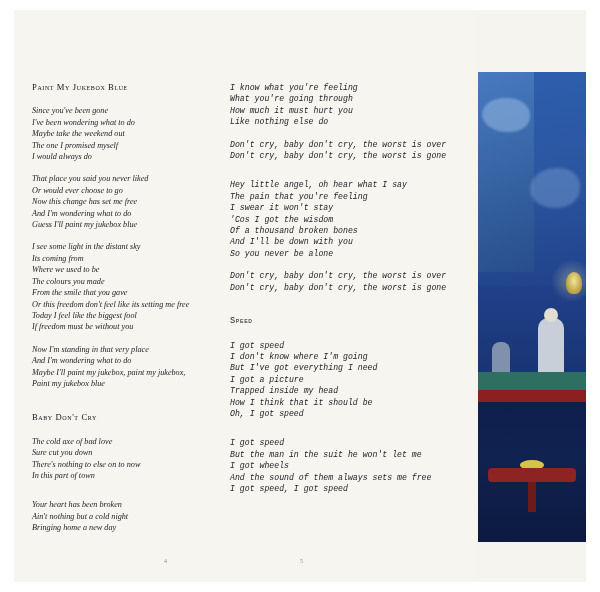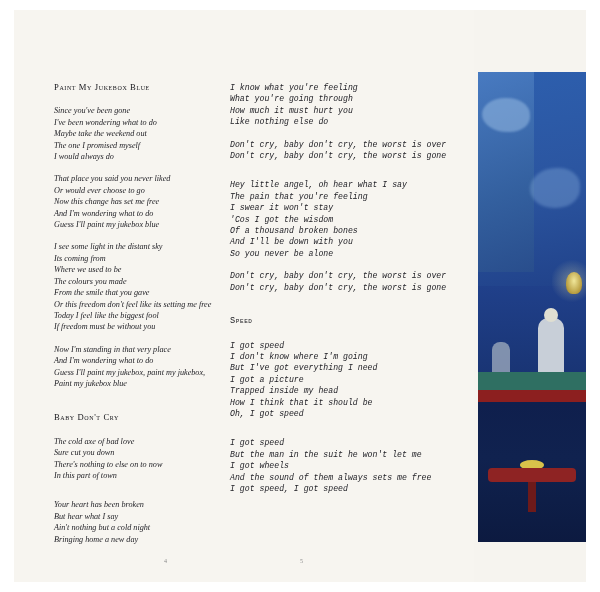--- a/index.html
+++ b/index.html
@@ -41,21 +41,21 @@
     background: #f7f5f0;
   }
   .col {
     position: absolute;
     top: 72px;
     font-size: 8.2px;
     line-height: 11.4px;
     color: #1c1c22;
     font-style: italic;
   }
-  .col-left { left: 18px; width: 200px; margin-left: 22px; }
+  .col-left { left: 18px; width: 200px; }
   .col-right { left: 216px; width: 212px; font-family: Liberation Mono, monospace; }
 
   .song-title {
     font-style: normal;
     font-variant: small-caps;
     letter-spacing: 0.6px;
     font-size: 8.6px;
     color: #15151a;
     margin-bottom: 12px;
   }
@@ -221,40 +221,39 @@
         <div>The colours you made</div>
         <div>From the smile that you gave</div>
         <div>Or this freedom don't feel like its setting me free</div>
         <div>Today I feel like the biggest fool</div>
         <div>If freedom must be without you</div>
       </div>
 
       <div class="stanza">
         <div>Now I'm standing in that very place</div>
         <div>And I'm wondering what to do</div>
-        <div>Guess I'll paint my jukebox, paint my jukebox,</div>
+        <div>Maybe I'll paint my jukebox, paint my jukebox,</div>
         <div>Paint my jukebox blue</div>
       </div>
 
       <div class="spacer-lg"></div>
 
       <div class="song-title">Baby Don't Cry</div>
 
       <div class="stanza">
         <div>The cold axe of bad love</div>
         <div>Sure cut you down</div>
         <div>There's nothing to else on to now</div>
         <div>In this part of town</div>
       </div>
 
       <div class="spacer-md"></div>
 
       <div class="stanza">
         <div>Your heart has been broken</div>
-        <div>But hear what I say</div>
         <div>Ain't nothing but a cold night</div>
         <div>Bringing home a new day</div>
       </div>
     </div>
 
     <div class="col col-right">
 
       <div class="stanza">
         <div>I know what you're feeling</div>
         <div>What you're going through</div>

